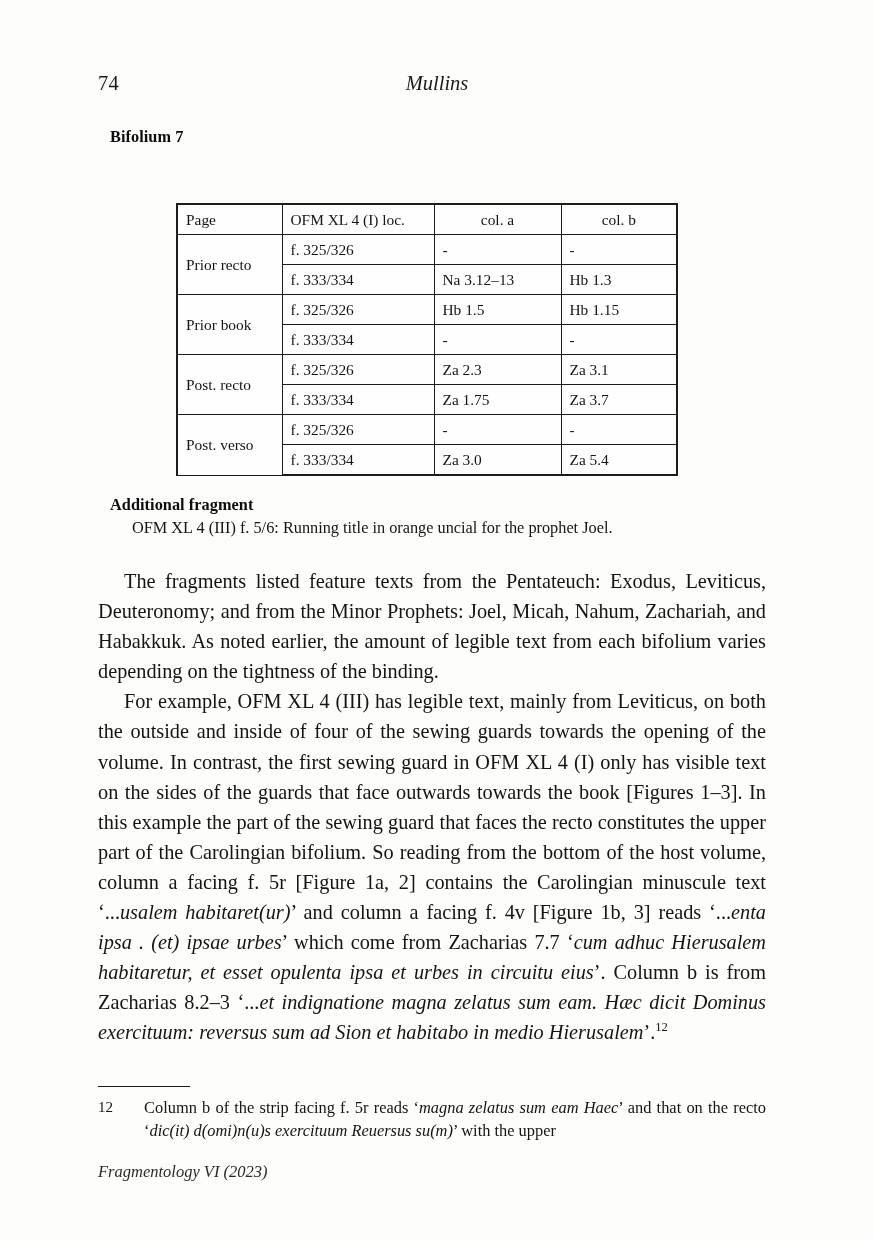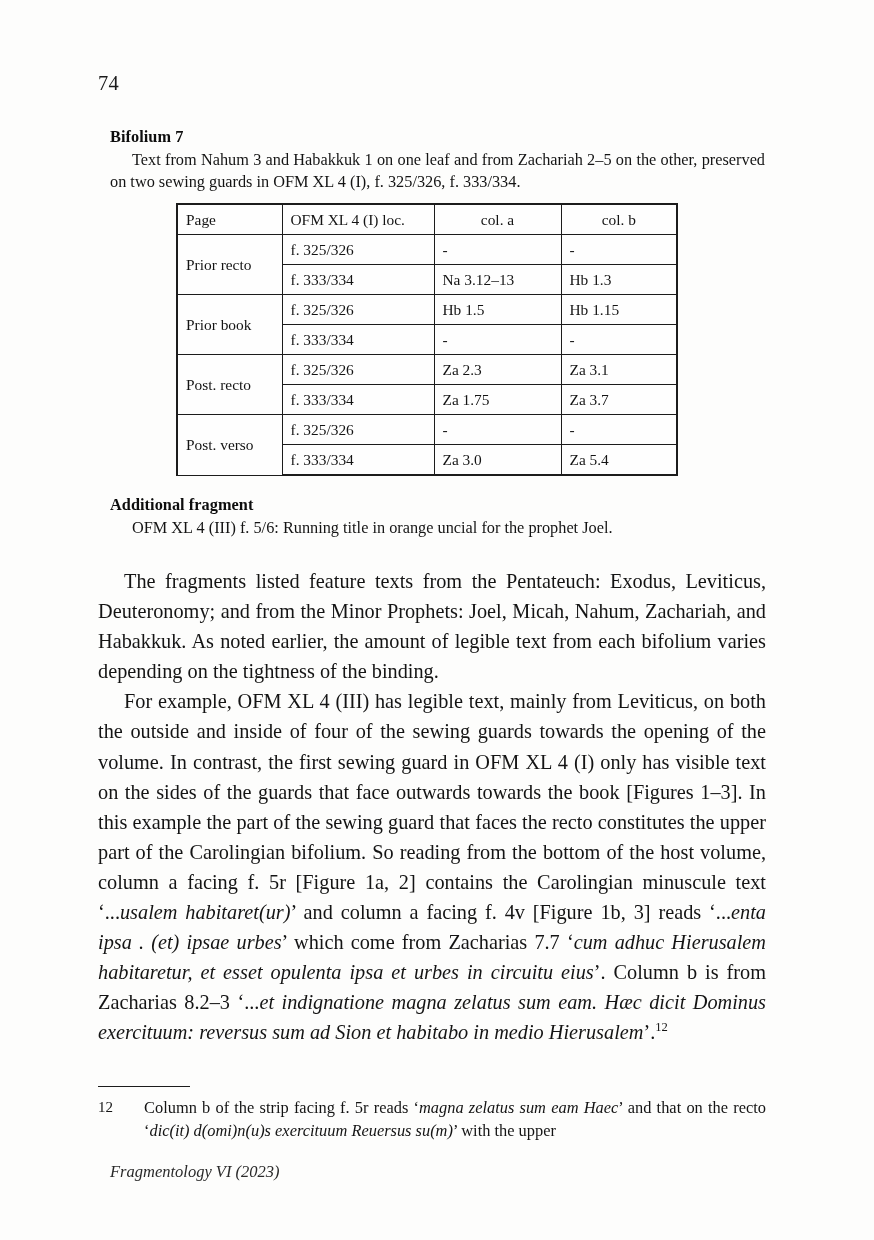--- a/index.html
+++ b/index.html
@@ -171,40 +171,40 @@
   .footnote .fn-text {
     flex: 1 1 auto;
     text-align: justify;
     text-justify: inter-word;
     margin-left: 6px;
   }
 
   
   .footer {
     position: absolute;
-    left: 110px;
+    left: 98px;
     top: 1161px;
     font-style: italic;
     font-size: 16.5px;
     line-height: 22px;
     color: #2a2a2a;
   }
 </style>
 </head>
 <body>
 
 <div class="page">
 
   <div class="running-head">
     <div class="folio-number">74</div>
+    <div class="running-title">Mullins</div>
   </div>
 
   <div class="block" style="top:126px;">
     <div class="sub-head">Bifolium 7</div>
-    <div class="sub-body" style="margin-top:2px;"><span class="indent-first"></span><span>Text from Nahum 3 and Habakkuk 1 on one leaf and from Zachariah 2–5 on the other, preserved on two sewing guards in OFM XL 4 (I), f. 325/326, f. 333/334.</span></div>
   </div>
 
   <div class="table-wrap">
     <table class="frag-table">
       <colgroup>
         <col class="c-page">
           <col class="c-loc">
           <col class="c-cola">
           <col class="c-colb">
       </colgroup>

